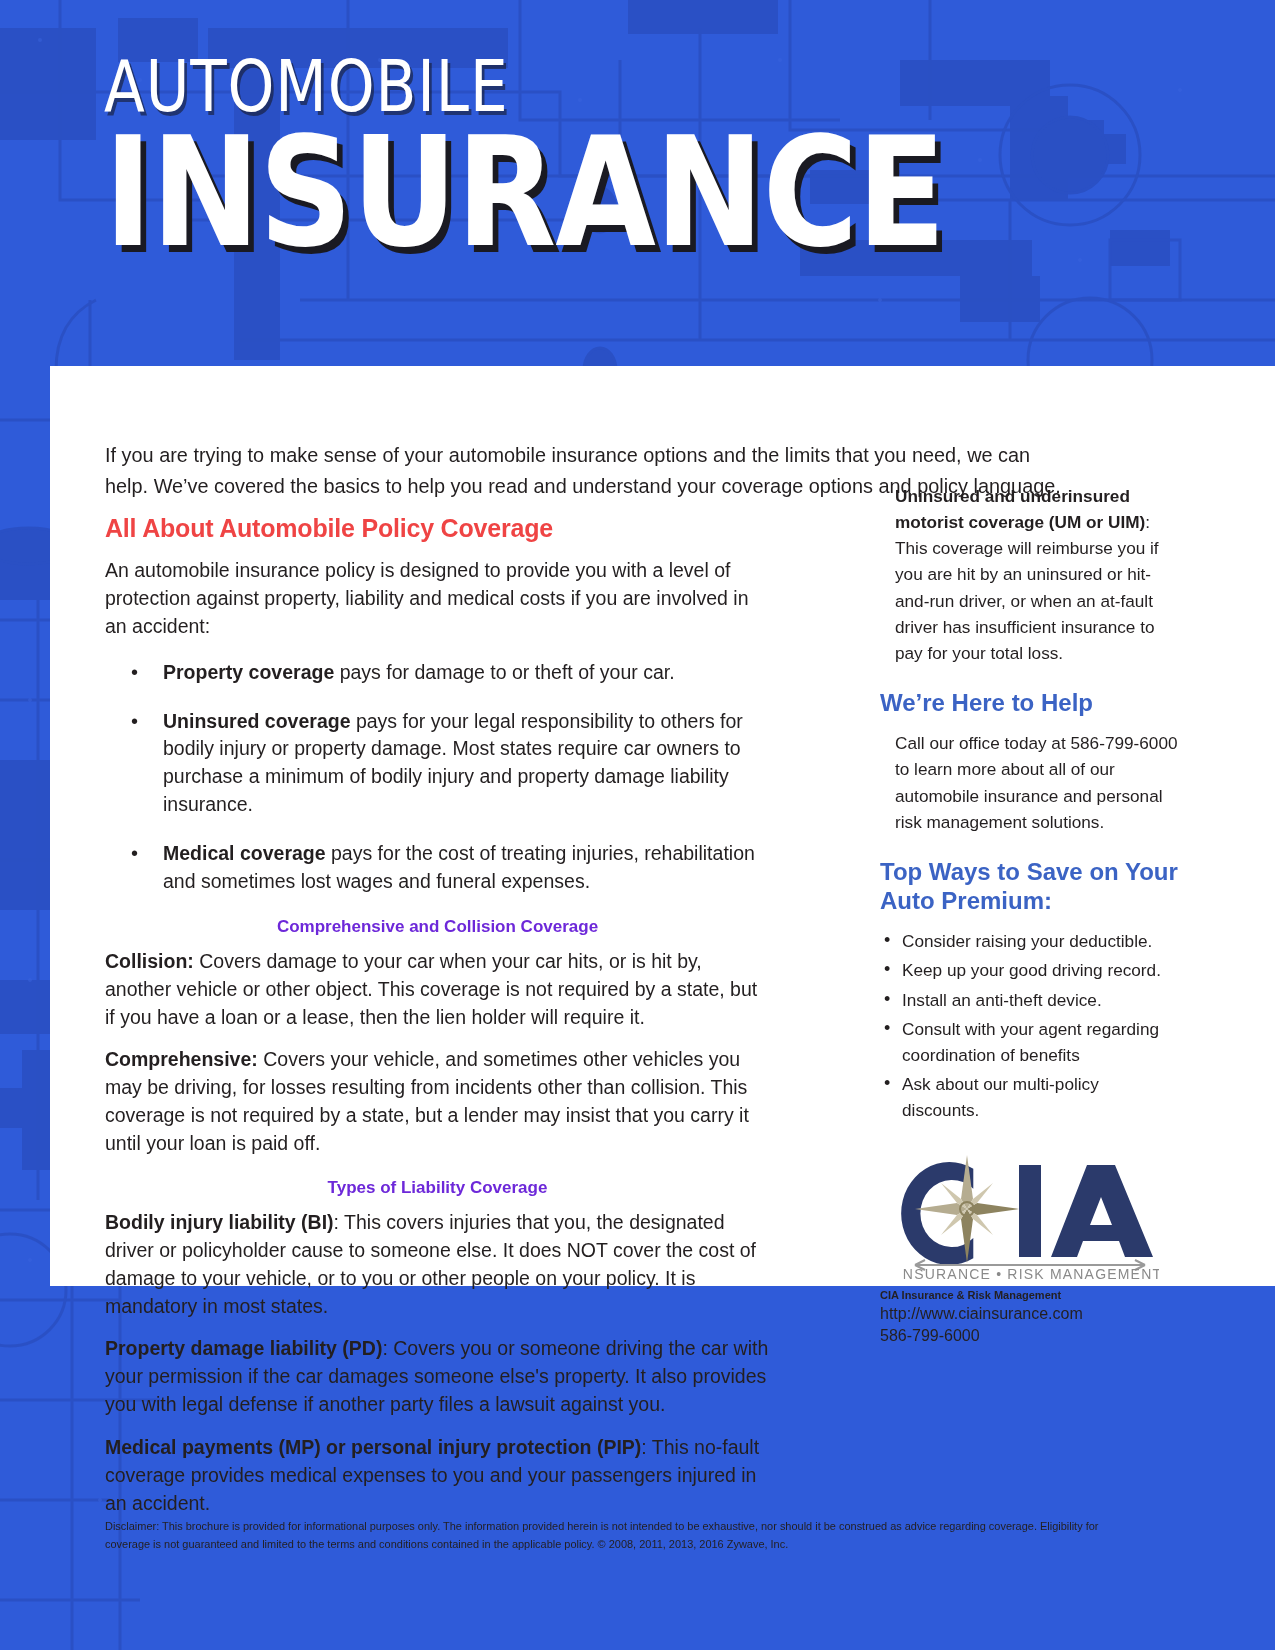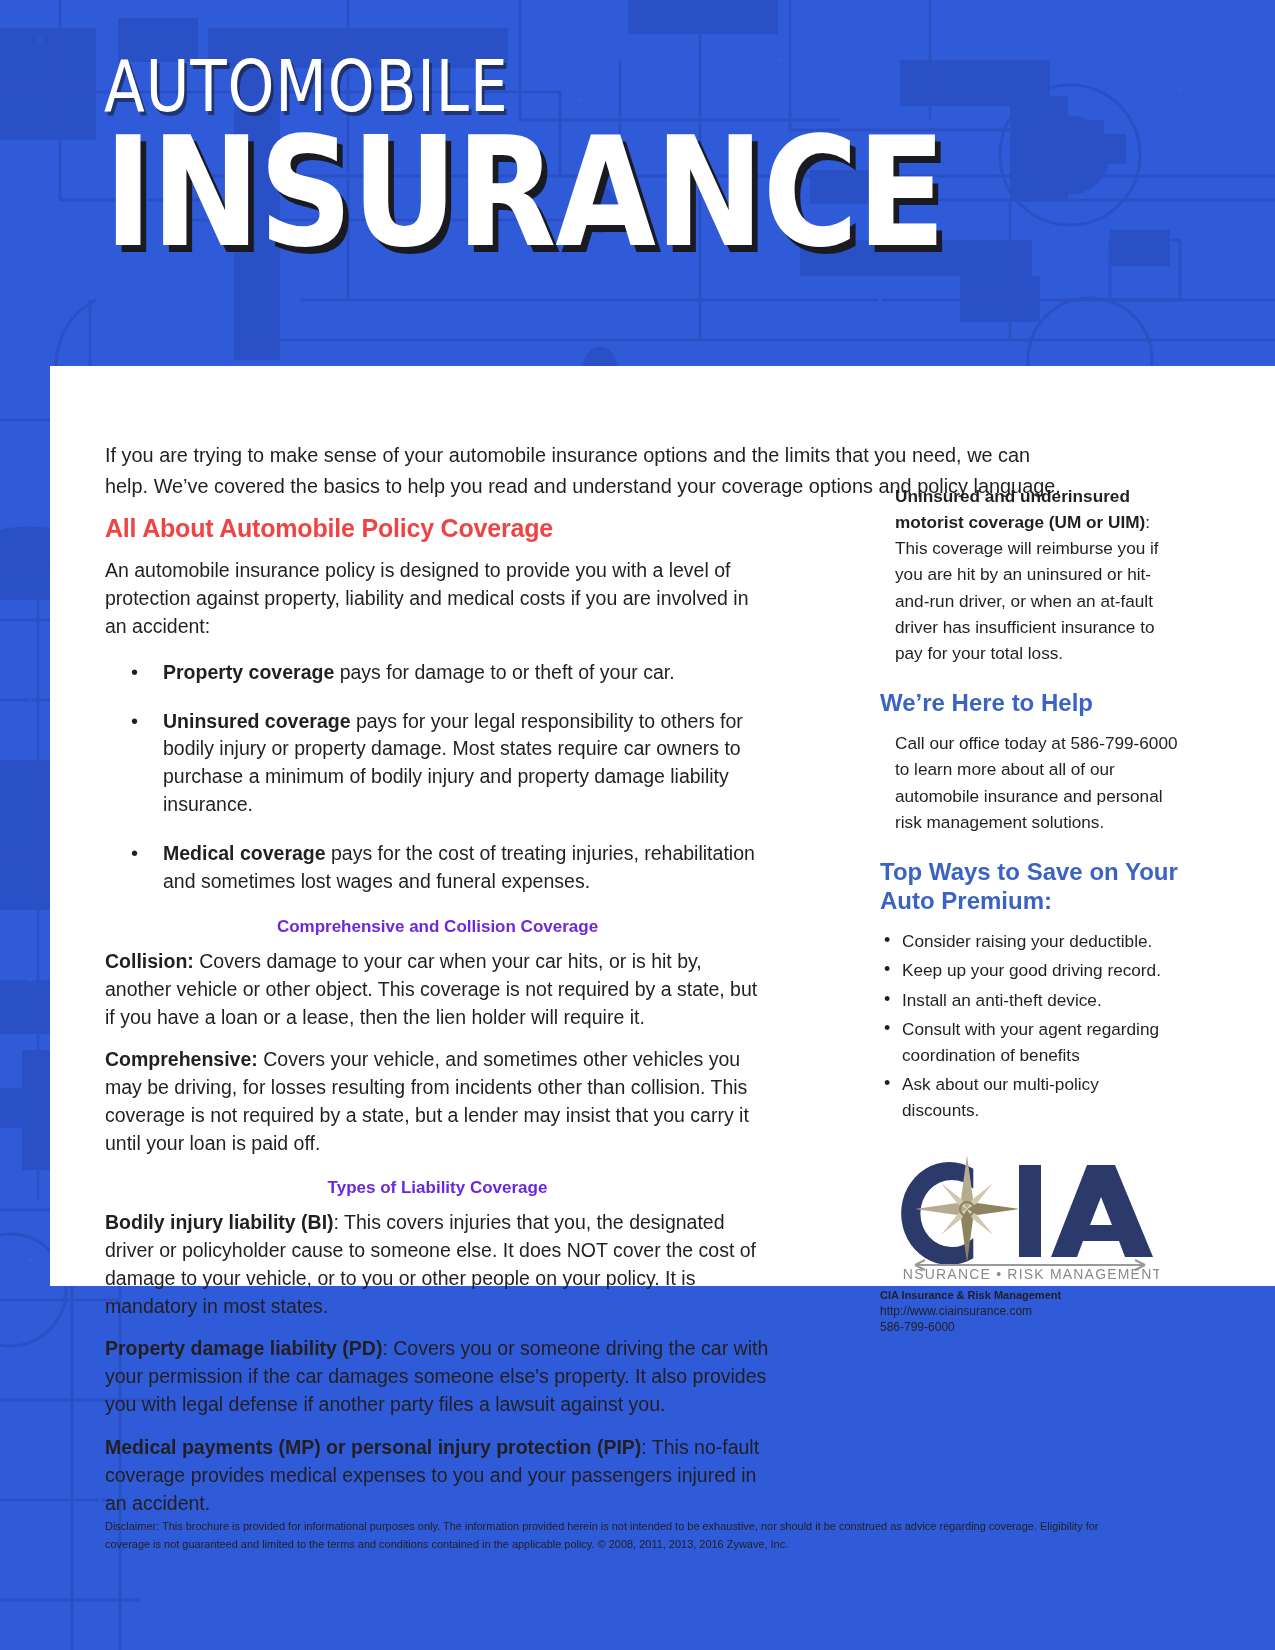--- a/index.html
+++ b/index.html
@@ -103,21 +103,21 @@
 
   
   .logo-wrap { margin-top:30px; width:300px; }
   .logo-svg { display:block; margin:0 auto; }
   .contact {
     margin-top:9px;
     font-family:"Liberation Sans","DejaVu Sans",sans-serif;
     color:#231f20;
   }
   .contact .cname { font-weight:700; font-size:11px; line-height:1.35; }
-  .contact .cline { font-size:12px; line-height:1.35; }
+  .contact .cline { font-size:16px; line-height:1.35; }
 
   
   .disclaimer {
     position:absolute; left:55px; top:1152px; width:1070px;
     font-family:"Liberation Sans Narrow","Liberation Sans",sans-serif;
     font-size:11.3px; line-height:1.55; color:#231f20;
     transform:scaleX(0.97); transform-origin:left top;
   }
 </style>
 </head>

